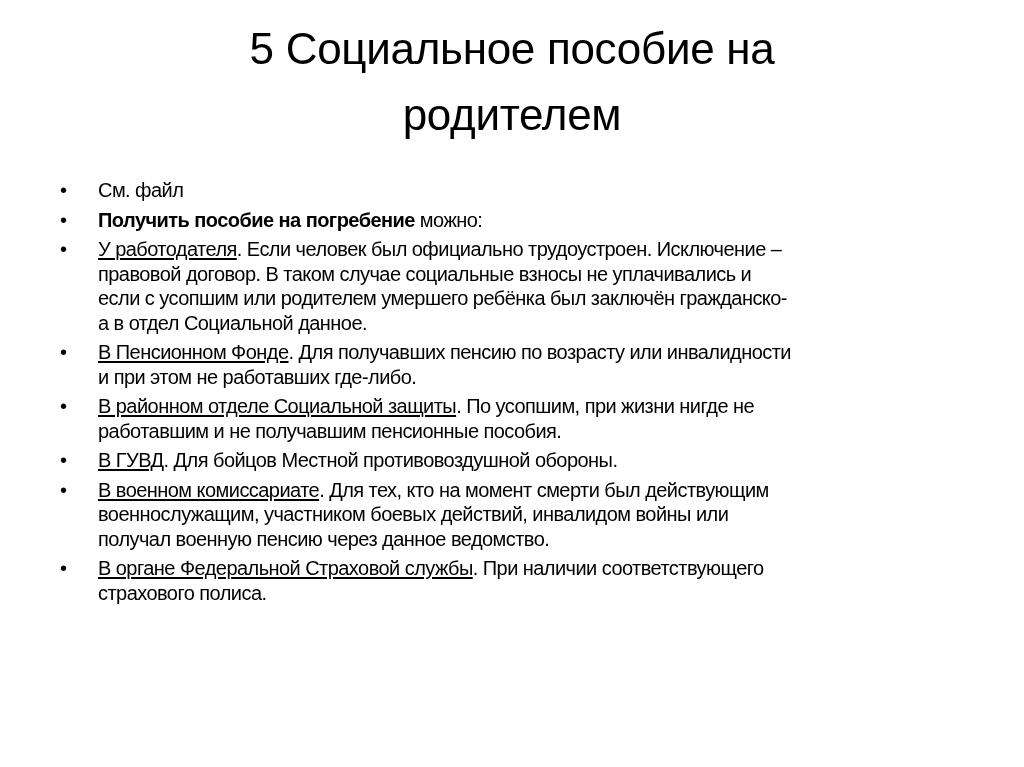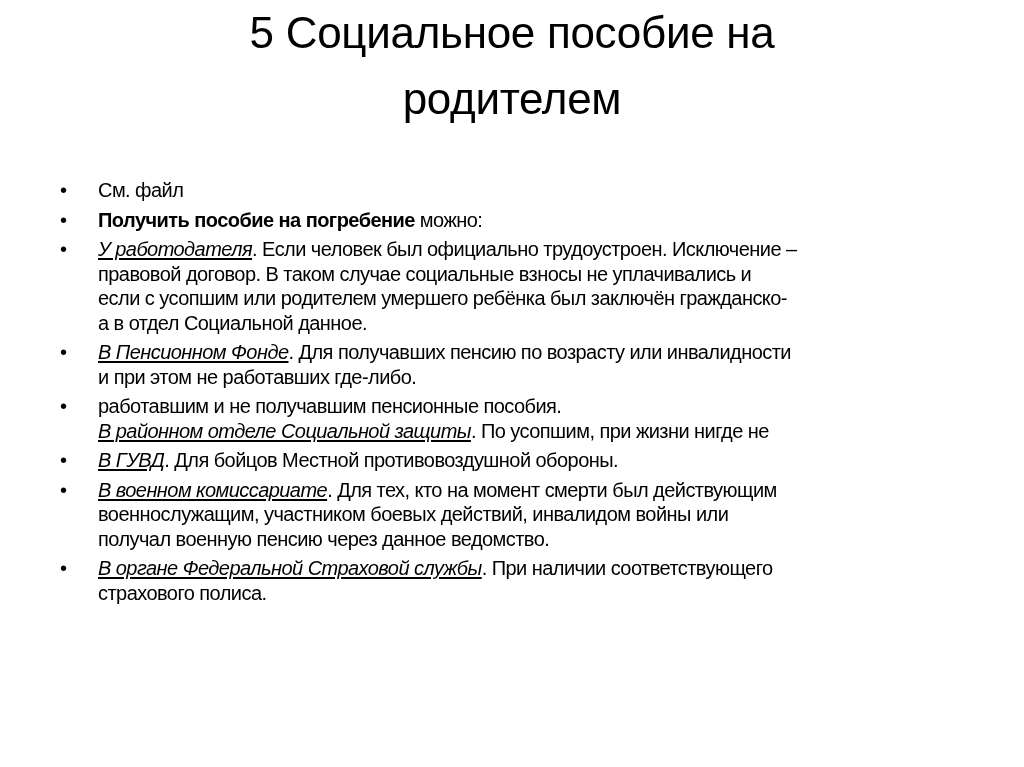--- a/index.html
+++ b/index.html
@@ -25,21 +25,21 @@
     .title {
       position: absolute;
       left: 60px;
       top: 0px;
       width: 904px;
       text-align: center;
       font-size: 44px;
       line-height: 66px;
       font-weight: normal;
       margin: 0;
-      padding-top: 0px;
+      padding-top: 16px;
       letter-spacing: -0.3px;
     }
     .title .line { display: block; }
     .content {
       position: absolute;
       left: 60px;
       top: 178px;
       width: 920px;
       margin: 0;
       padding: 0;
@@ -55,21 +55,20 @@
     }
     .item .bullet {
       position: absolute;
       left: 0;
       top: 0;
       width: 10px;
       font-size: 20px;
     }
     .item .lead-bold { font-weight: bold; margin-top: 7px; }
     .item .lead-link {
-      font-style: italic;
       text-decoration: underline;
       text-underline-offset: 2px;
     }
     .item .ln { display: block; white-space: nowrap; }
   </style>
 </head>
 <body>
 
 <div class="slide">
   <h1 class="title">
@@ -98,22 +97,22 @@
     </li>
 
     <li class="item">
       <span class="bullet">•</span>
       <span class="ln"><span class="lead-link">В Пенсионном Фонде</span><span>. Для получавших пенсию по возрасту или инвалидности</span></span>
       <span class="ln">и при этом не работавших где-либо.</span>
     </li>
 
     <li class="item">
       <span class="bullet">•</span>
+      <span class="ln"><span class="lead-link">В районном отделе Социальной защиты</span><span>. По усопшим, при жизни нигде не</span></span>
       <span class="ln">работавшим и не получавшим пенсионные пособия.</span>
-      <span class="ln"><span class="lead-link">В районном отделе Социальной защиты</span><span>. По усопшим, при жизни нигде не</span></span>
     </li>
 
     <li class="item">
       <span class="bullet">•</span>
       <span class="ln"><span class="lead-link">В ГУВД</span><span>. Для бойцов Местной противовоздушной обороны.</span></span>
     </li>
 
     <li class="item">
       <span class="bullet">•</span>
       <span class="ln"><span class="lead-link">В военном комиссариате</span><span>. Для тех, кто на момент смерти был действующим</span></span>

